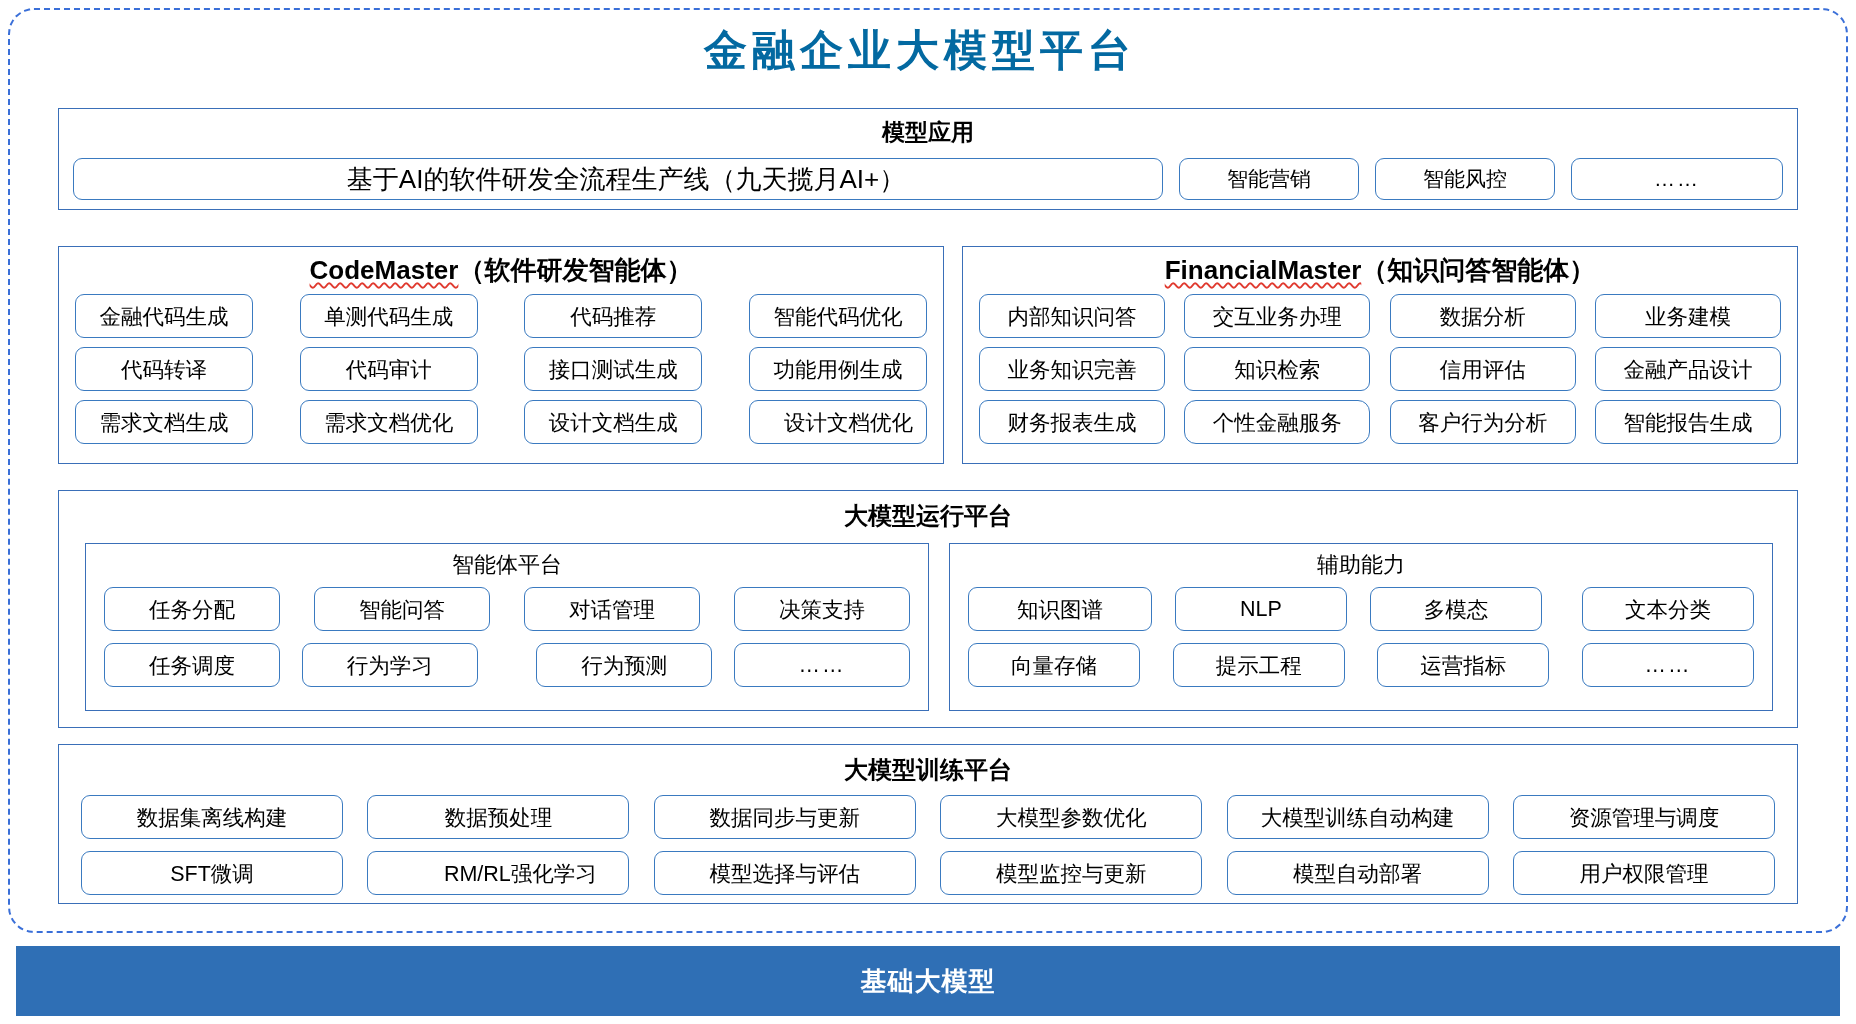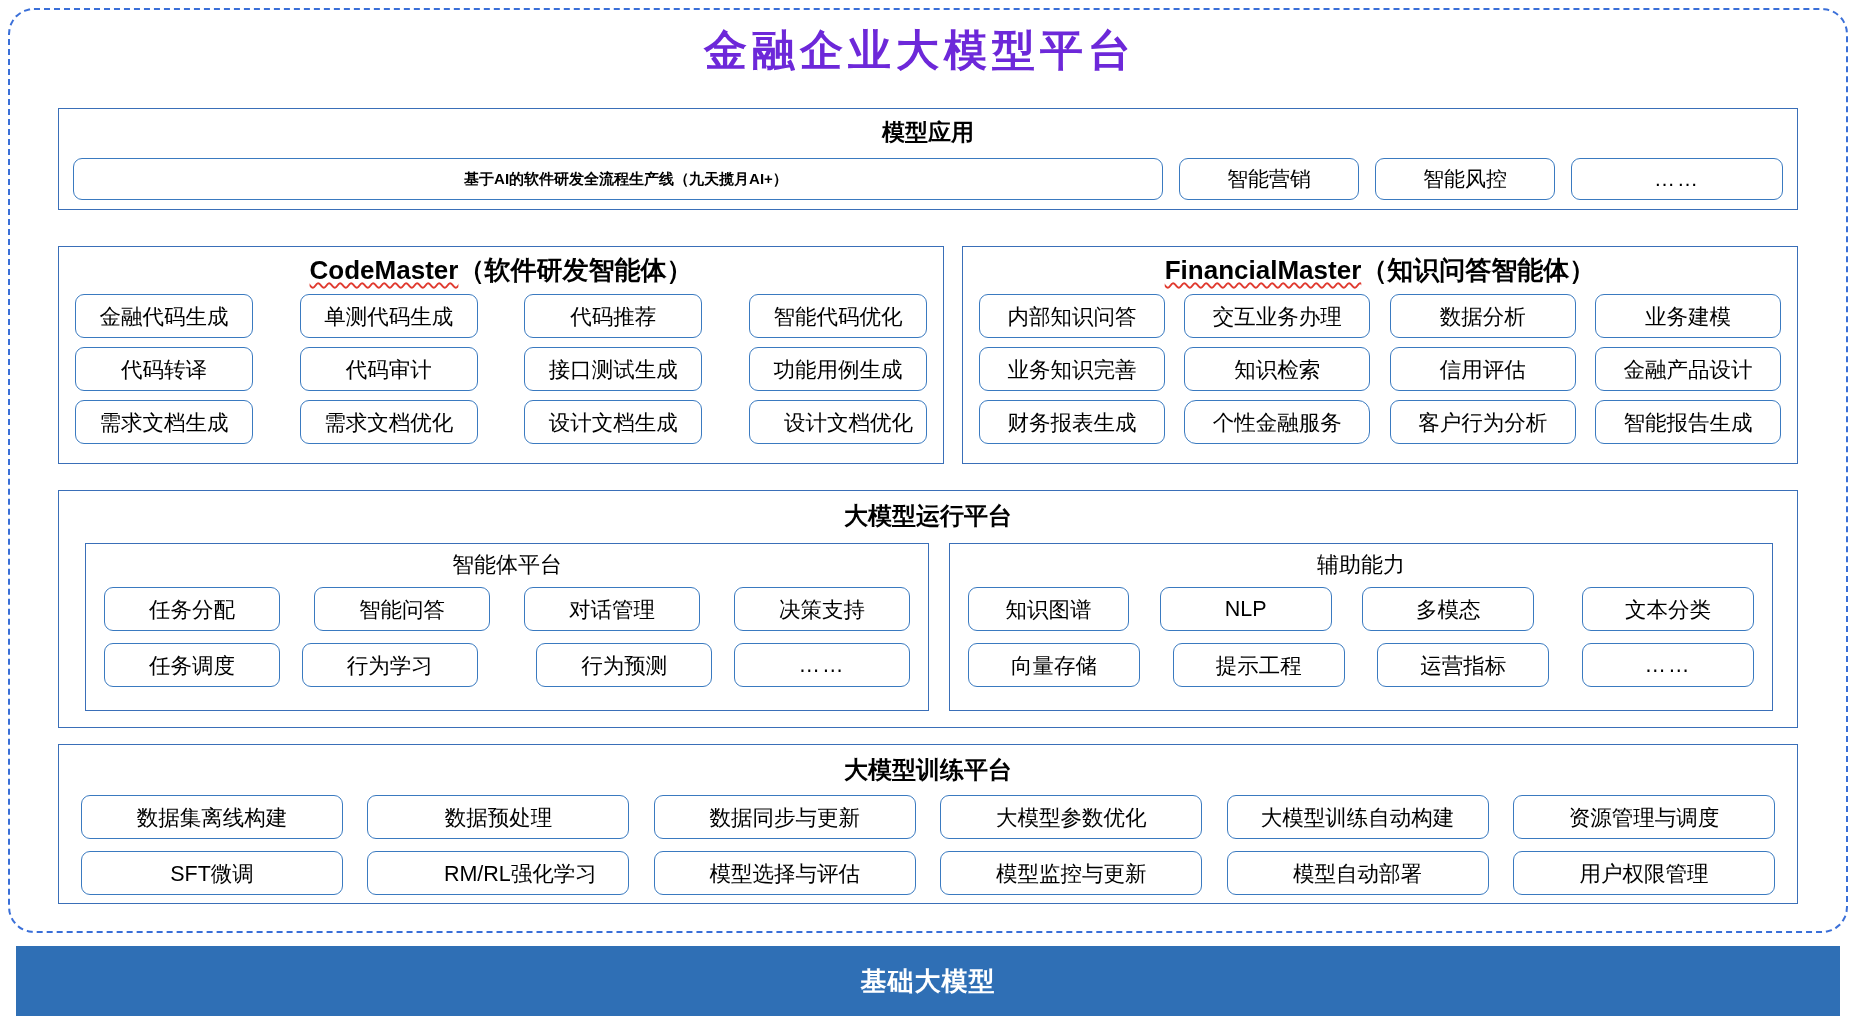--- a/index.html
+++ b/index.html
@@ -25,21 +25,21 @@
   
   .main-title {
     position: absolute;
     left: 0; top: 22px;
     width: 1840px;
     text-align: center;
     font-family: "DejaVu Serif", "Liberation Serif", serif;
     font-size: 43px;
     font-weight: 700;
     letter-spacing: 5px;
-    color: #6d28d9;
+    color: #0369a1;
     white-space: nowrap;
   }
 
   
   .panel {
     position: absolute;
     border: 1.6px solid #3a6fb8;
     background: #ffffff;
   }
   .panel-title {
@@ -117,21 +117,21 @@
 
 <div id="root">
 
   <div class="outer-frame"></div>
 
   <div class="main-title">金融企业大模型平台</div>
 
   <div class="panel" style="left:58px; top:108px; width:1740px; height:102px;">
     <div class="panel-title" style="margin-top:8px;">模型应用</div>
     <div class="row" style="margin:10px 14px 0 14px;">
-      <div class="pill" style="width:1090px;font-weight:bold;font-size:15px;padding-left:16px;">基于AI的软件研发全流程生产线（九天揽月AI+）</div>
+      <div class="pill" style="width:1090px;font-weight:normal;font-size:26px;padding-left:16px;">基于AI的软件研发全流程生产线（九天揽月AI+）</div>
       <div class="pill" style="width:180px;">智能营销</div>
       <div class="pill" style="width:180px;">智能风控</div>
       <div class="pill" style="width:212px;letter-spacing:2px;">……</div>
     </div>
   </div>
 
   <div class="panel" style="left:58px; top:246px; width:886px; height:218px;">
     <div class="agent-title" style="margin-top:6px;">
       <span class="squiggle">CodeMaster</span><span>（软件研发智能体）</span>
     </div>
@@ -200,21 +200,21 @@
         <div class="pill tall" style="width:176px;">任务调度</div>
         <div class="pill tall" style="width:176px;">行为学习</div>
         <div class="pill tall" style="width:176px;margin-left:37px;">行为预测</div>
         <div class="pill tall" style="width:176px;letter-spacing:2px;">……</div>
       </div>
     </div>
 
     <div class="panel" style="left:890px; top:52px; width:824px; height:168px;">
       <div class="sub-title" style="margin-top:6px;">辅助能力</div>
       <div class="row" style="margin:7px 18px 0 18px;">
-        <div class="pill tall" style="width:161px;">知识图谱</div>
+        <div class="pill tall" style="width:184px;">知识图谱</div>
         <div class="pill tall" style="width:172px;">NLP</div>
         <div class="pill tall" style="width:172px;">多模态</div>
         <div class="pill tall" style="width:172px;margin-left:17px;">文本分类</div>
       </div>
       <div class="row" style="margin:12px 18px 0 18px;">
         <div class="pill tall" style="width:172px;">向量存储</div>
         <div class="pill tall" style="width:172px;">提示工程</div>
         <div class="pill tall" style="width:172px;">运营指标</div>
         <div class="pill tall" style="width:172px;letter-spacing:2px;">……</div>
       </div>

